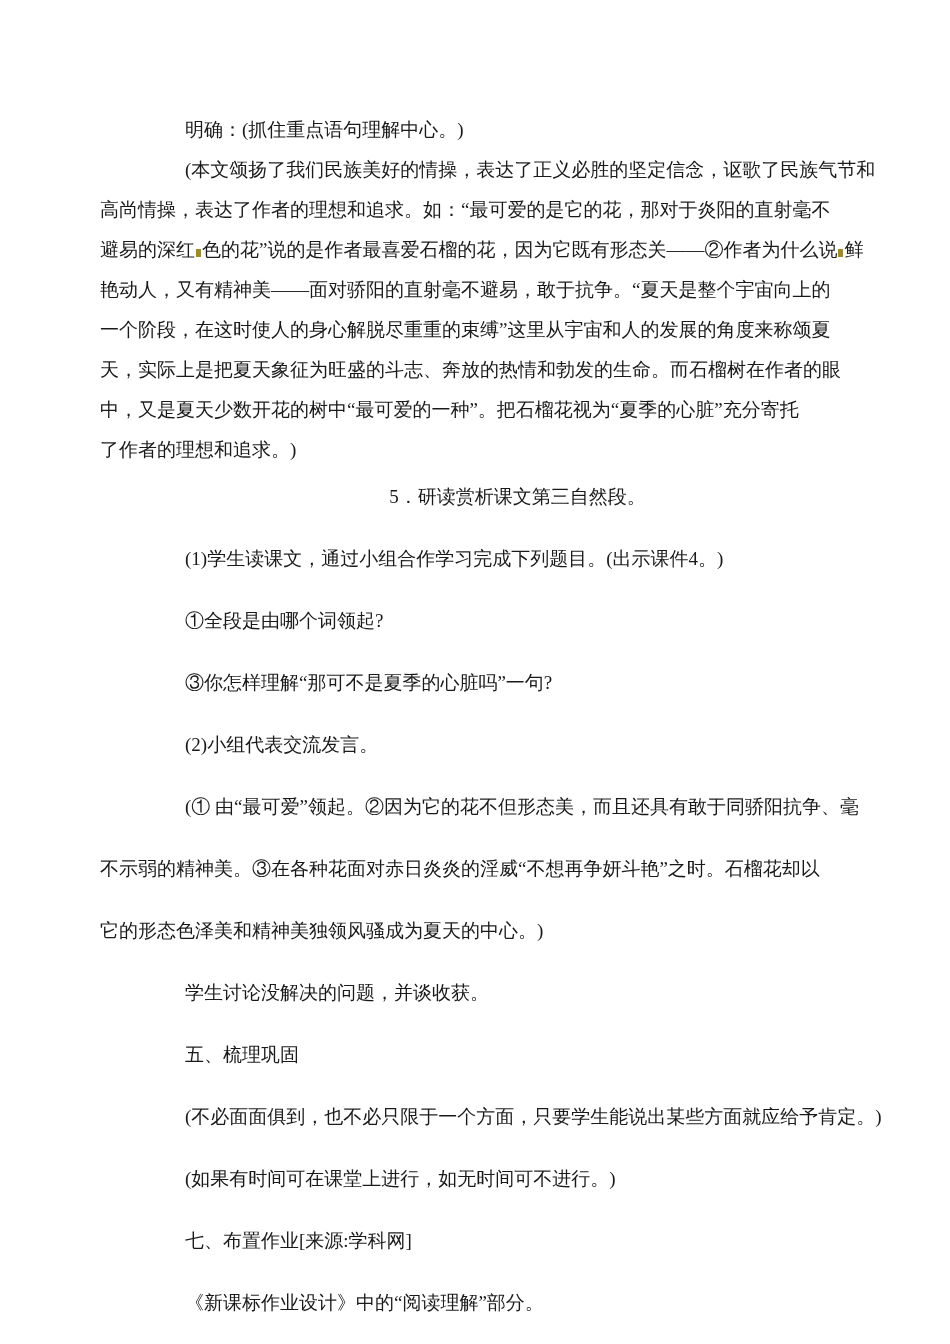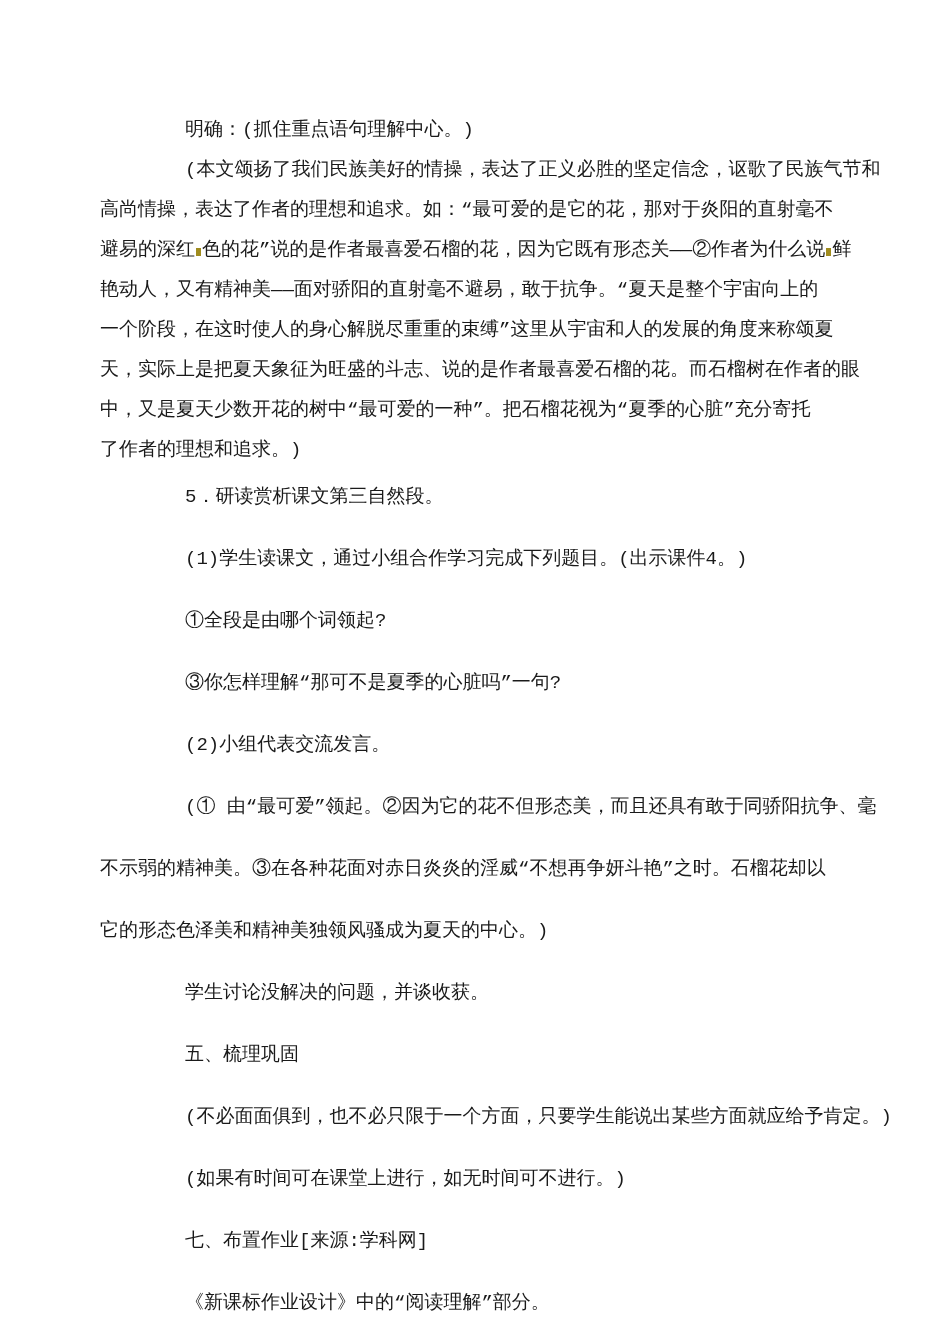--- a/index.html
+++ b/index.html
@@ -8,36 +8,37 @@
     background: #ffffff;
   }
   .page {
     position: relative;
     box-sizing: border-box;
     width: 950px;
     height: 1344px;
     margin: 0 auto;
     background: #ffffff;
     padding: 110px 100px 0 100px;
-    font-family: Liberation Mono, monospace;
+    font-family: Liberation Serif, serif;
     font-size: 19px;
     color: #1a1a1a;
     overflow: hidden;
   }
   .line {
     margin: 0;
     white-space: nowrap;
     line-height: 40px;
   }
   .sec2 {
     line-height: 38px;
     margin-top: 24px;
   }
   .gap-before {
     margin-top: 8px;
+    text-align: center;
   }
   .indent {
     text-indent: 85px;
   }
   .mark {
     display: inline-block;
     width: 5px;
     height: 8px;
     margin: 0 1px;
     vertical-align: -1px;
@@ -47,21 +48,21 @@
 </head>
 <body>
 
 <div class="page" style="color: rgb(26, 26, 26); background: rgb(255, 255, 255);">
   <p class="line indent">明确：(抓住重点语句理解中心。)</p>
   <p class="line indent">(本文颂扬了我们民族美好的情操，表达了正义必胜的坚定信念，讴歌了民族气节和</p>
   <p class="line">高尚情操，表达了作者的理想和追求。如：“最可爱的是它的花，那对于炎阳的直射毫不</p>
   <p class="line"><span>避易的深红</span><span class="mark" style="background: rgb(160, 140, 30);"></span><span>色的花”说的是作者最喜爱石榴的花，因为它既有形态关——②作者为什么说</span><span class="mark" style="background: rgb(160, 140, 30);"></span><span>鲜</span></p>
   <p class="line">艳动人，又有精神美——面对骄阳的直射毫不避易，敢于抗争。“夏天是整个宇宙向上的</p>
   <p class="line">一个阶段，在这时使人的身心解脱尽重重的束缚”这里从宇宙和人的发展的角度来称颂夏</p>
-  <p class="line">天，实际上是把夏天象征为旺盛的斗志、说的是作者最喜爱石榴的花。而石榴树在作者的眼</p>
+  <p class="line">天，实际上是把夏天象征为旺盛的斗志、奔放的热情和勃发的生命。而石榴树在作者的眼</p>
   <p class="line">中，又是夏天少数开花的树中“最可爱的一种”。把石榴花视为“夏季的心脏”充分寄托</p>
   <p class="line">了作者的理想和追求。)</p>
   <p class="line sec2 gap-before indent">5．研读赏析课文第三自然段。</p>
   <p class="line sec2 indent">(1)学生读课文，通过小组合作学习完成下列题目。(出示课件4。)</p>
   <p class="line sec2 indent">①全段是由哪个词领起?</p>
   <p class="line sec2 indent">③你怎样理解“那可不是夏季的心脏吗”一句?</p>
   <p class="line sec2 indent">(2)小组代表交流发言。</p>
   <p class="line sec2 indent">(① 由“最可爱”领起。②因为它的花不但形态美，而且还具有敢于同骄阳抗争、毫</p>
   <p class="line sec2">不示弱的精神美。③在各种花面对赤日炎炎的淫威“不想再争妍斗艳”之时。石榴花却以</p>
   <p class="line sec2">它的形态色泽美和精神美独领风骚成为夏天的中心。)</p>

